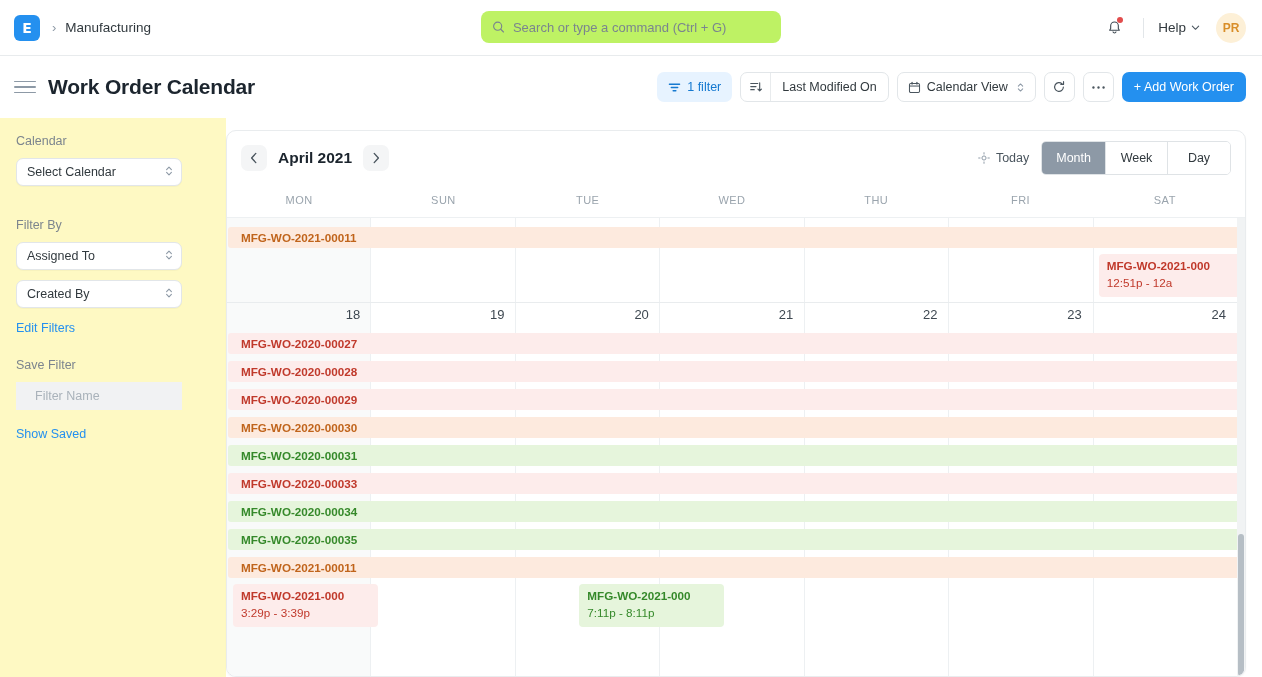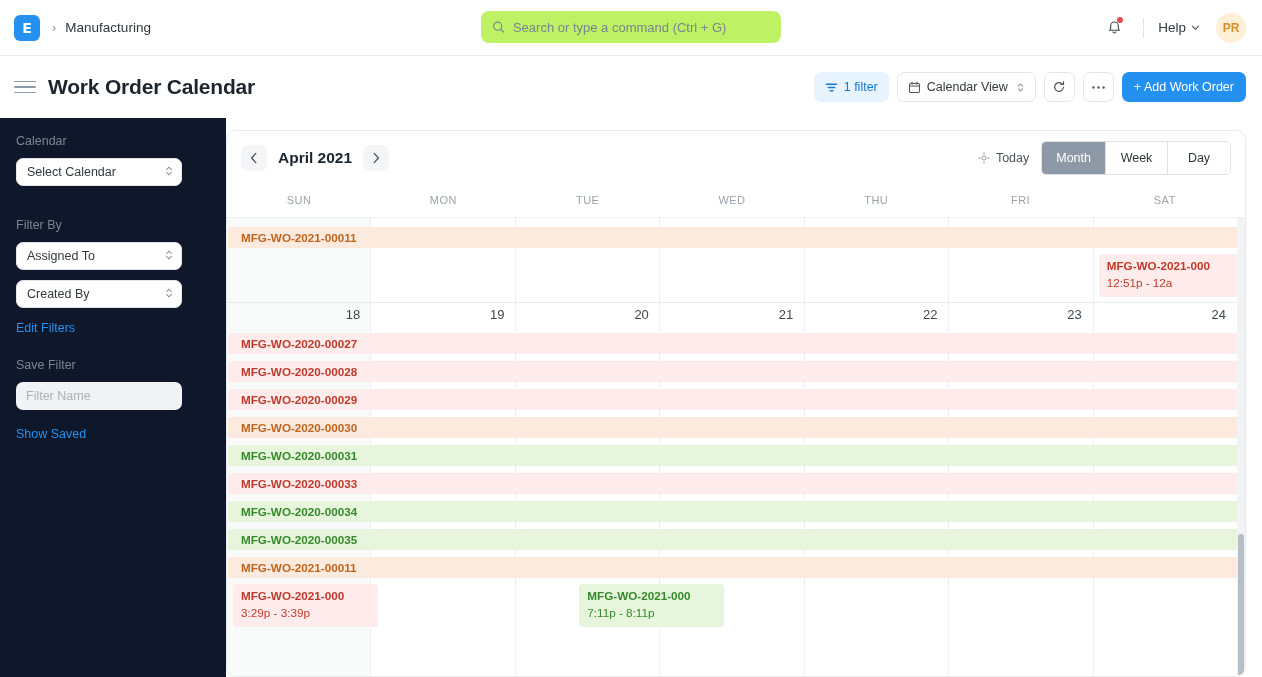--- a/index.html
+++ b/index.html
@@ -131,21 +131,21 @@
     font-size: 12.5px; font-weight: 500; cursor: pointer;
     font-family: "Liberation Sans", sans-serif;
   }
 
   
   .body-wrap { display: flex; height: calc(677px - 56px - 62px); }
 
   .sidebar {
     width: 226px; flex: none;
     padding: 16px 28px 0 16px;
-    background: #0f172a;
+    background: #fef9c3;
   }
   .side-label {
     font-size: 12.5px; color: #7c858e; margin-bottom: 10px;
   }
   .side-select {
     width: 166px; height: 28px;
     border: 1px solid #e2e6e9; border-radius: 7px;
     background: #fff;
     display: flex; align-items: center;
     padding: 0 8px 0 10px;
@@ -153,23 +153,23 @@
     cursor: pointer; margin-bottom: 10px;
     box-shadow: 0 1px 1px rgba(0,0,0,0.03);
   }
   .side-select .caret { margin-left: auto; color: #8d99a6; font-size: 9px; line-height: 1; }
   .side-gap-lg { height: 22px; }
   .side-link {
     font-size: 12.5px; color: #2490ef; cursor: pointer; display: inline-block;
   }
   .filter-name-input {
     width: 166px; height: 28px;
-    border: none; border-radius: 7px;
+    border: none; border-radius: 0;
     background: #f1f2f3;
-    padding: 0 10px;
+    padding: 0 19px;
     font-size: 12.5px; color: #8d99a6;
     font-family: "Liberation Sans", sans-serif;
     outline: none;
   }
   .filter-name-input::placeholder { color: #a9b2ba; }
 
   
   .main { flex: 1; padding: 12px 16px 0 0; min-width: 0; }
   .cal-card {
     height: 100%;
@@ -339,20 +339,31 @@
   <div class="head-actions">
     <div class="filter-pill">
       <svg width="13" height="13" viewBox="0 0 14 14">
         <line x1="1.5" y1="3.5" x2="12.5" y2="3.5" stroke="#1579d0" stroke-width="1.4" stroke-linecap="round"></line>
         <line x1="3.5" y1="7" x2="10.5" y2="7" stroke="#1579d0" stroke-width="1.4" stroke-linecap="round"></line>
         <line x1="5.5" y1="10.5" x2="8.5" y2="10.5" stroke="#1579d0" stroke-width="1.4" stroke-linecap="round"></line>
       </svg>
       <span>1 filter</span>
     </div>
 
+    <div class="sort-group">
+      <div class="sort-icon-btn">
+        <svg width="14" height="14" viewBox="0 0 16 16">
+          <line x1="2" y1="4" x2="10" y2="4" stroke="#4a555e" stroke-width="1.3" stroke-linecap="round"></line>
+          <line x1="2" y1="7.5" x2="8" y2="7.5" stroke="#4a555e" stroke-width="1.3" stroke-linecap="round"></line>
+          <line x1="2" y1="11" x2="6" y2="11" stroke="#4a555e" stroke-width="1.3" stroke-linecap="round"></line>
+          <path d="M12.2 3.2v9M10.2 10.4l2 2 2-2" fill="none" stroke="#4a555e" stroke-width="1.3" stroke-linecap="round" stroke-linejoin="round"></path>
+        </svg>
+      </div>
+      <div class="sort-label">Last Modified On</div>
+    </div>
 
     <div class="btn-outline">
       <svg width="13" height="13" viewBox="0 0 16 16">
         <rect x="1.8" y="3" width="12.4" height="11.2" rx="1.6" fill="none" stroke="#4a555e" stroke-width="1.25"></rect>
         <line x1="1.8" y1="6.2" x2="14.2" y2="6.2" stroke="#4a555e" stroke-width="1.25"></line>
         <line x1="5" y1="1.6" x2="5" y2="4" stroke="#4a555e" stroke-width="1.25" stroke-linecap="round"></line>
         <line x1="11" y1="1.6" x2="11" y2="4" stroke="#4a555e" stroke-width="1.25" stroke-linecap="round"></line>
       </svg>
       <span>Calendar View</span>
       <svg width="9" height="11" viewBox="0 0 8 12" style="margin-left:2px">
@@ -451,22 +462,22 @@
           </div>
           <div class="view-group">
             <div class="view-btn active">Month</div>
             <div class="view-btn">Week</div>
             <div class="view-btn">Day</div>
           </div>
         </div>
       </div>
 
       <div class="dow-row">
+        <div class="dow">MON</div>
         <div class="dow">SUN</div>
-        <div class="dow">MON</div>
         <div class="dow">TUE</div>
         <div class="dow">WED</div>
         <div class="dow">THU</div>
         <div class="dow">FRI</div>
         <div class="dow">SAT</div>
       </div>
 
       <div class="grid-scroll">
         <div class="bg-cols">
           <div class="bg-col tinted"></div>

